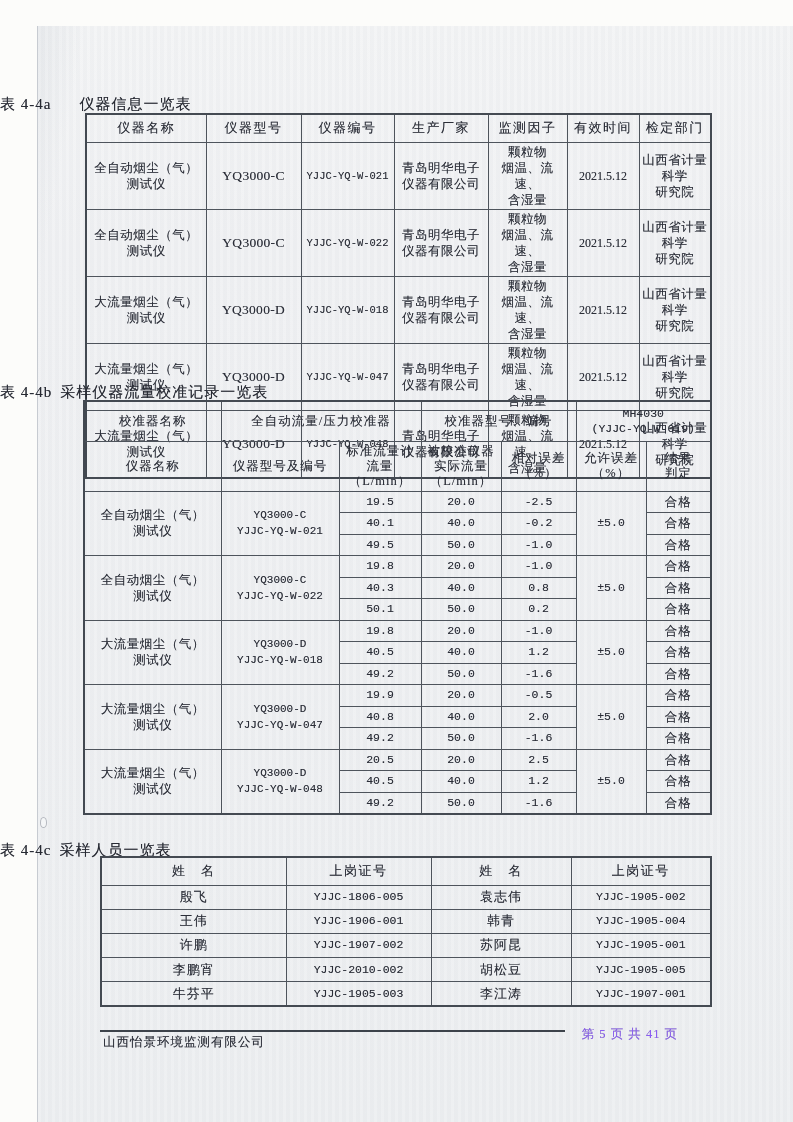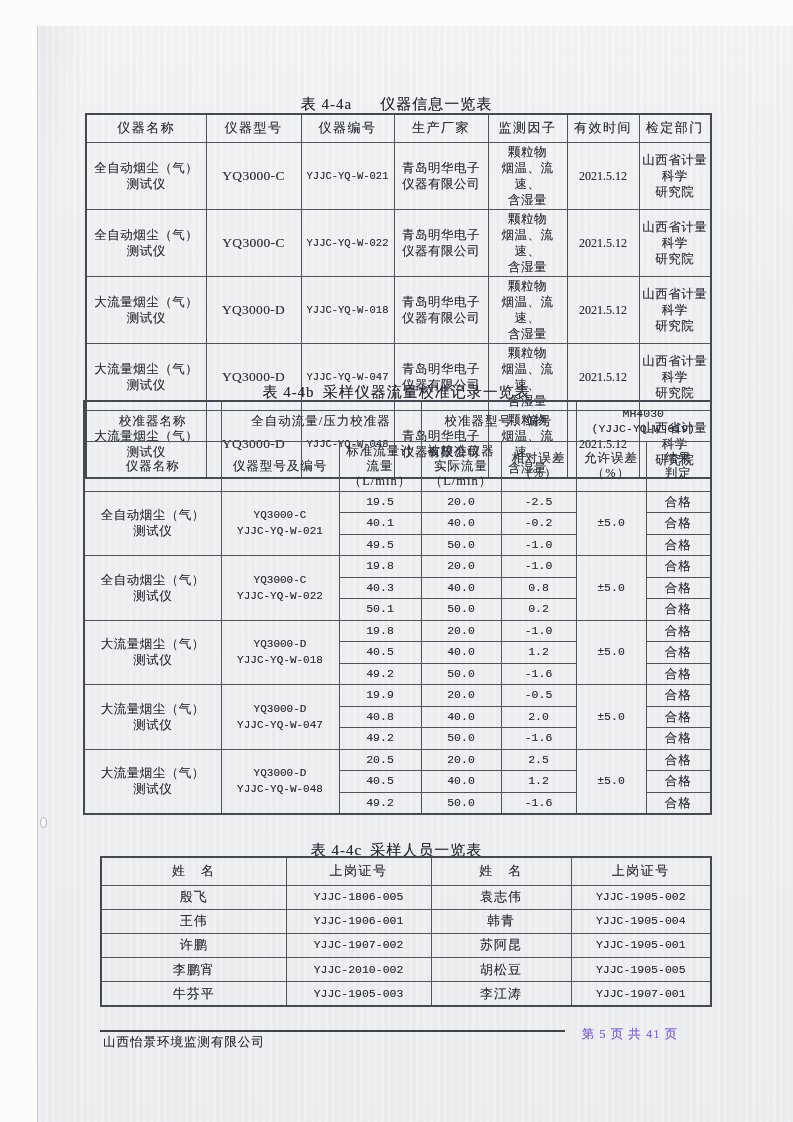--- a/index.html
+++ b/index.html
@@ -22,21 +22,21 @@
   .scan::after{
     content:"";position:absolute;inset:0;
     background:repeating-linear-gradient(90deg, rgba(255,255,255,.05) 0 3px, rgba(168,174,184,.05) 3px 7px);
   }
   .smudge{
     position:absolute;left:40px;top:817px;width:7px;height:11px;
     border:1px solid rgba(130,135,145,.55);border-radius:50% 50% 45% 45%;
     background:rgba(245,246,247,.9);
   }
   .tbl-title{
-    position:absolute;left:0;width:793px;text-align:center;
+    position:absolute;left:0;width:793px;
     font-size:15px;font-weight:500;letter-spacing:1px;
     color:#272a33;text-shadow:0 0 .6px rgba(40,42,52,.55);
   }
   .tbl-title .gap-wide{display:inline-block;width:28px;}
   .tbl-title .gap{display:inline-block;width:8px;}
 
   table{
     position:absolute;border-collapse:collapse;table-layout:fixed;
     background:transparent;
   }

